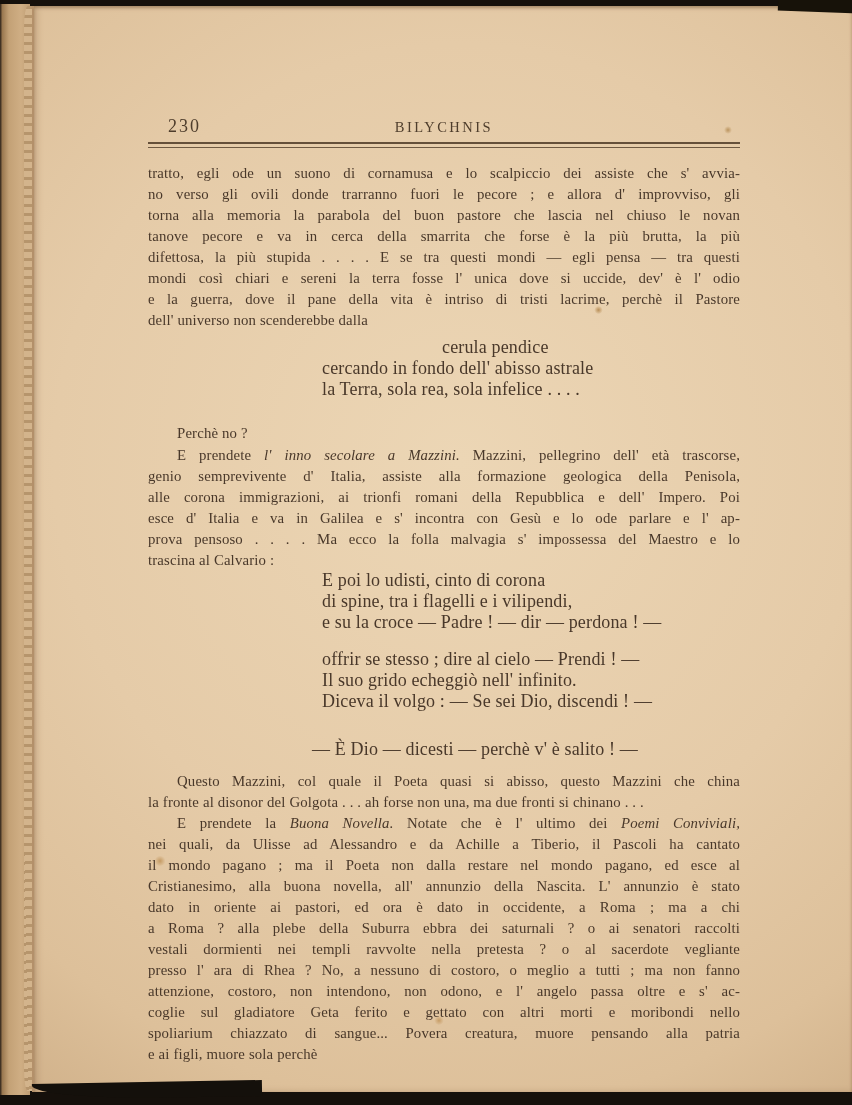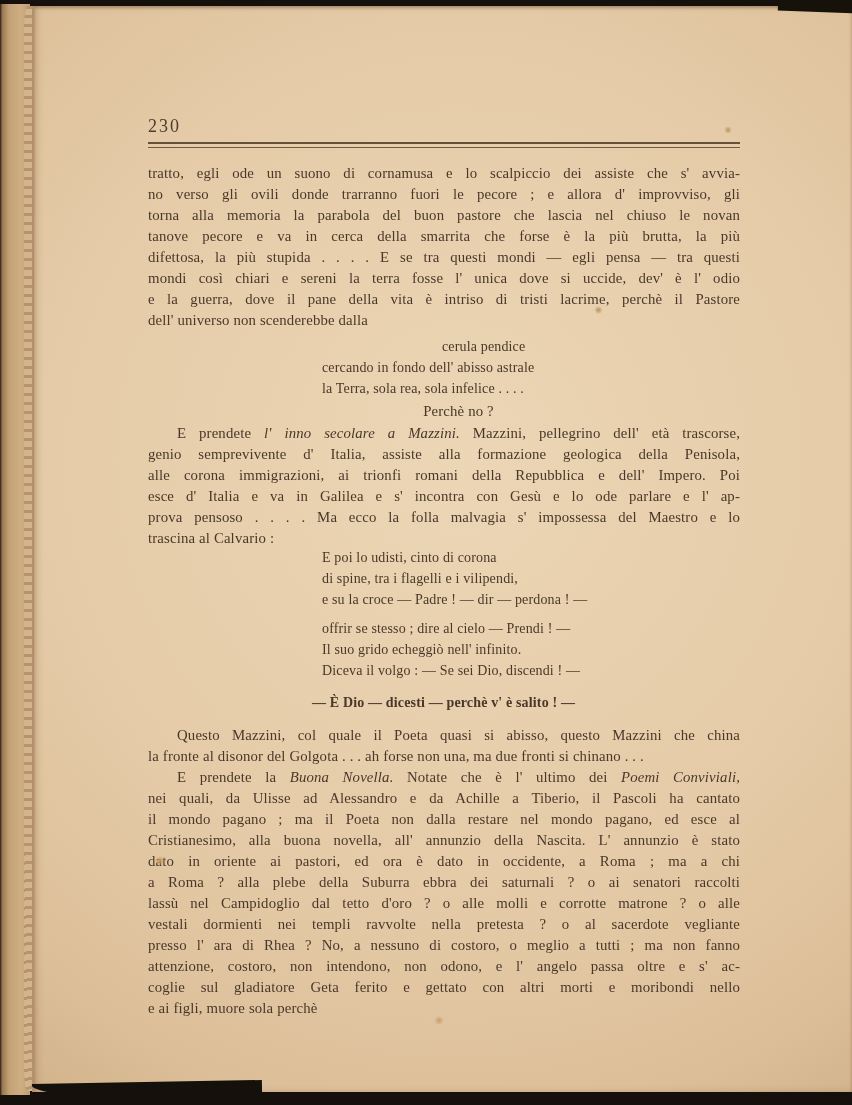--- a/index.html
+++ b/index.html
@@ -45,66 +45,67 @@
 
   
   .text-area{
     position:absolute;left:114px;top:108px;width:592px;
     color:#49382a;
   }
   .pagehead{
     position:relative;height:26px;
   }
   .pageno{
-    position:absolute;left:0;top:2px;
+    position:absolute;left:20px;top:2px;
     font-size:18px;letter-spacing:2px;color:#4e3d2c;
   }
   .jtitle{
     position:absolute;left:0;right:0;top:5px;text-align:center;
     font-size:14.5px;letter-spacing:2.5px;color:#4e3d2c;
   }
   .rule{
     height:3px;margin-top:2px;
     border-top:2px solid #65503a;
     border-bottom:1px solid #6e5942;
   }
 
   .blk{font-size:14.8px;line-height:21px;letter-spacing:.15px;}
   .blk .line{min-height:21px;}
   .just .line{text-align:justify;text-align-last:justify;}
   .just .line:last-child{text-align-last:left;}
   .ind .line:first-child{text-indent:29px;}
 
   .b1{margin-top:15px;}
-  .verse{font-size:14px;line-height:18px;padding-left:174px;}
+  .verse{font-size:18px;line-height:18px;padding-left:174px;}
   .v1{margin-top:7px;}
   .v1 .line:first-child{padding-left:120px;}
-  .p2{margin-top:0;text-align:center;}
+  .p2{margin-top:22px;}
   .p3{margin-top:1px;}
   .v2a{margin-top:0;}
-  .v2b{margin-top:8px;}
-  .v2c{margin-top:11px;padding-left:164px;font-weight:bold;}
+  .v2b{margin-top:16px;}
+  .v2c{margin-top:27px;padding-left:164px;}
   .p4{margin-top:10px;}
   .p5{margin-top:0;}
   .it{font-style:italic;}
 </style>
 </head>
 <body>
 
 <div class="scan">
   <div class="underpages"></div>
   <div class="deckle"></div>
 
   <div class="page">
     <div class="corner-notch"></div>
     <div class="bottom-curve"></div>
 
     <div class="text-area">
       <div class="pagehead">
         <span class="pageno">230</span>
+        <span class="jtitle">BILYCHNIS</span>
       </div>
       <div class="rule"></div>
 
       <div class="blk just b1">
           <div class="line">tratto, egli ode un suono di cornamusa e lo scalpiccio dei assiste che s' avvia-</div>
           <div class="line">no verso gli ovili donde trarranno fuori le pecore ; e allora d' improvviso, gli</div>
           <div class="line">torna alla memoria la parabola del buon pastore che lascia nel chiuso le novan</div>
           <div class="line">tanove pecore e va in cerca della smarrita che forse è la più brutta, la più</div>
           <div class="line">difettosa, la più stupida . . . .  E se tra questi mondi — egli pensa — tra questi</div>
           <div class="line">mondi così chiari e sereni la terra fosse l' unica dove si uccide, dev' è l' odio</div>
@@ -150,25 +151,25 @@
           <div class="line">la fronte al disonor del Golgota . . . ah forse non una, ma due fronti si chinano . . .</div>
         </div>
 
       <div class="blk just ind p5">
           <div class="line"><span>E prendete la </span><span class="it">Buona Novella.</span><span> Notate che è l' ultimo dei </span><span class="it">Poemi Conviviali,</span></div>
           <div class="line">nei quali, da Ulisse ad Alessandro e da Achille a Tiberio, il Pascoli  ha  cantato</div>
           <div class="line">il mondo pagano ; ma il Poeta non dalla restare nel mondo pagano,  ed  esce  al</div>
           <div class="line">Cristianesimo, alla buona novella, all' annunzio della Nascita. L' annunzio è stato</div>
           <div class="line">dato  in  oriente  ai  pastori,  ed  ora  è  dato  in  occidente,  a  Roma ;  ma  a  chi</div>
           <div class="line">a Roma ?  alla  plebe  della  Suburra  ebbra  dei  saturnali ?  o  ai  senatori  raccolti</div>
-          <div class="line">lassù nel Campidoglio dal tetto d'oro ?  o  alle  molli  e  corrotte  matrone ?  o  alle</div>
           <div class="line">vestali dormienti nei templi ravvolte  nella  pretesta ?  o  al  sacerdote  vegliante</div>
           <div class="line">presso l' ara di Rhea ?  No, a nessuno  di costoro, o meglio a tutti ; ma  non  fanno</div>
           <div class="line">attenzione, costoro, non intendono,  non odono, e l' angelo  passa  oltre  e  s' ac-</div>
           <div class="line">coglie sul gladiatore Geta  ferito  e  gettato  con  altri  morti  e  moribondi  nello</div>
+          <div class="line">spoliarium  chiazzato  di  sangue...  Povera  creatura,  muore  pensando  alla  patria</div>
           <div class="line">e ai figli, muore sola perchè</div>
         </div>
     </div>
 
     <div class="stain s1"></div>
     <div class="stain s2"></div>
     <div class="stain s3"></div>
     <div class="stain s4"></div>
   </div>
 </div>

